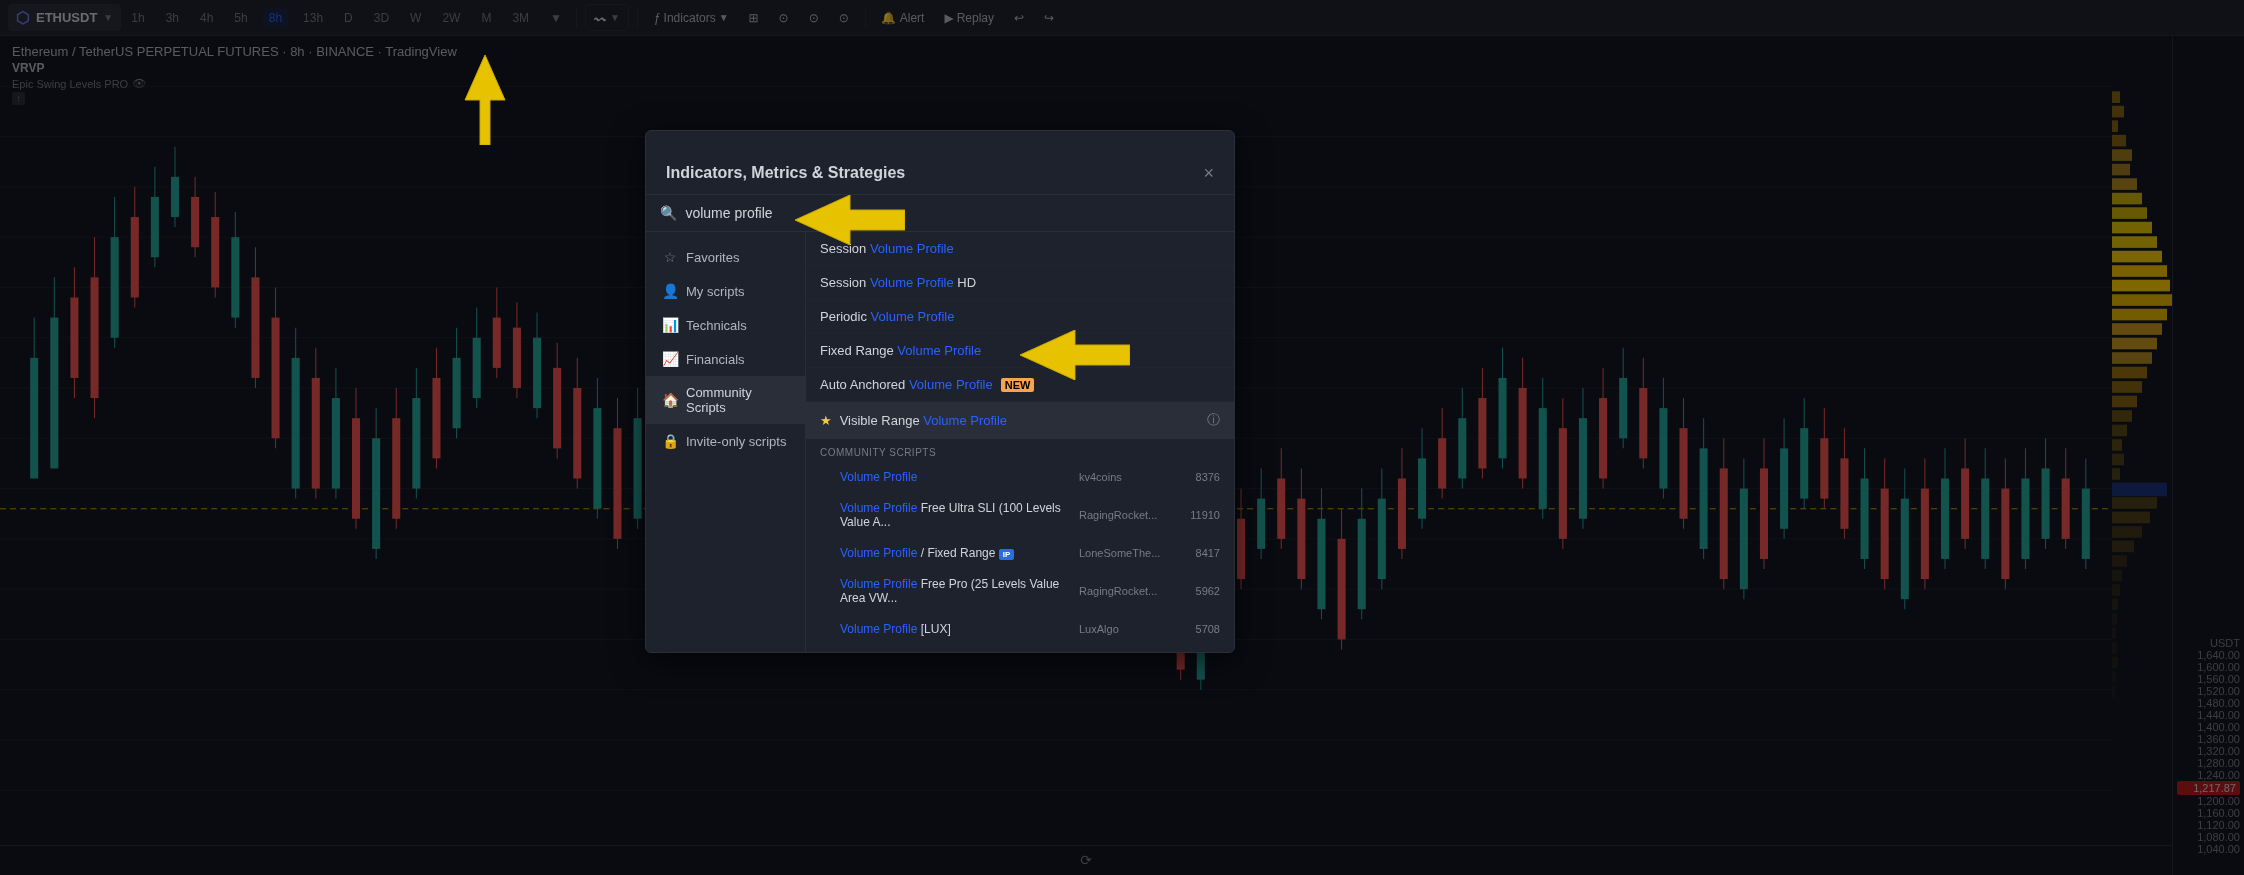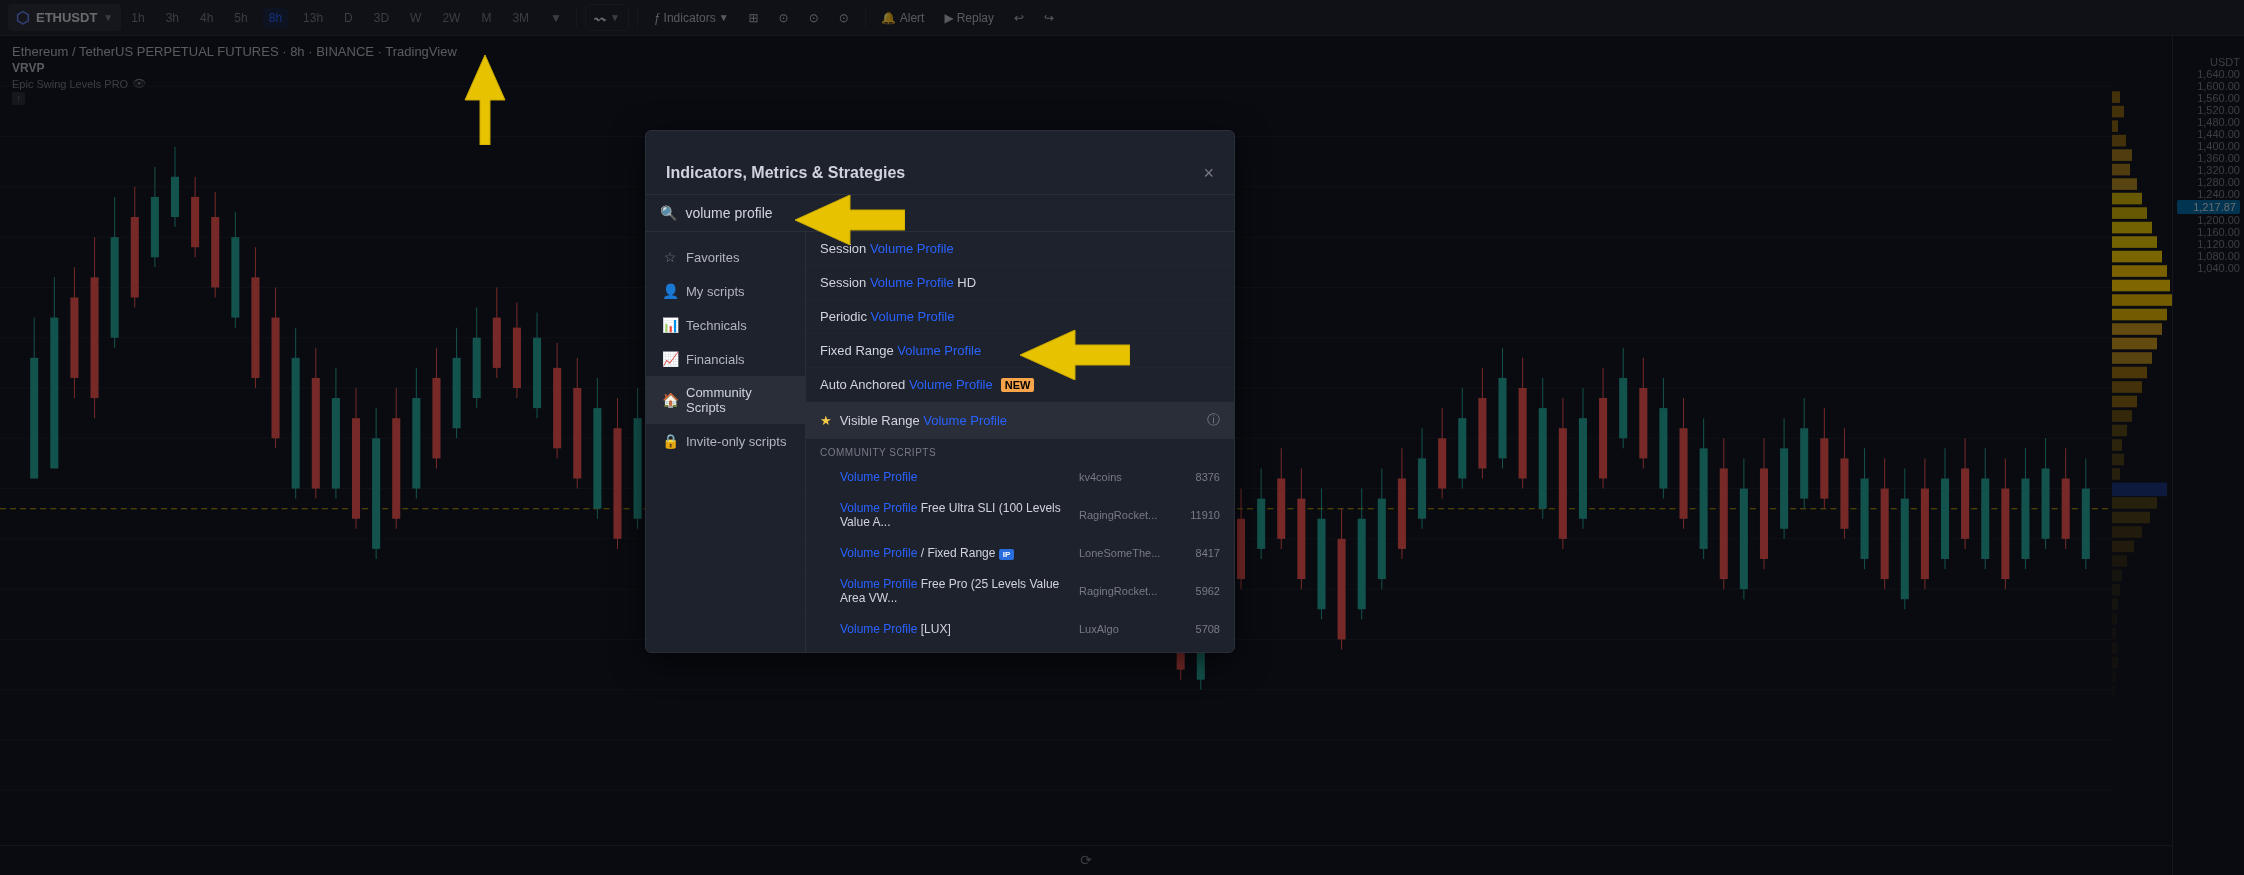--- a/index.html
+++ b/index.html
@@ -112,32 +112,32 @@
     .price-axis {
       position: absolute;
       top: 0;
       right: 0;
       width: 72px;
       height: 100%;
       background: #131722;
       border-left: 1px solid #2a2e39;
       display: flex;
       flex-direction: column;
-      justify-content: flex-start;
+      justify-content: flex-end;
       padding: 20px 4px;
       z-index: 5;
     }
     .price-label {
       font-size: 11px;
       color: #787b86;
       text-align: right;
     }
     .price-label.current {
       color: #d1d4dc;
-      background: #0369a1;
+      background: #b91c1c;
       padding: 1px 4px;
       border-radius: 2px;
     }
 
     
     .modal-overlay {
       position: absolute;
       top: 0;
       left: 0;
       right: 0;

